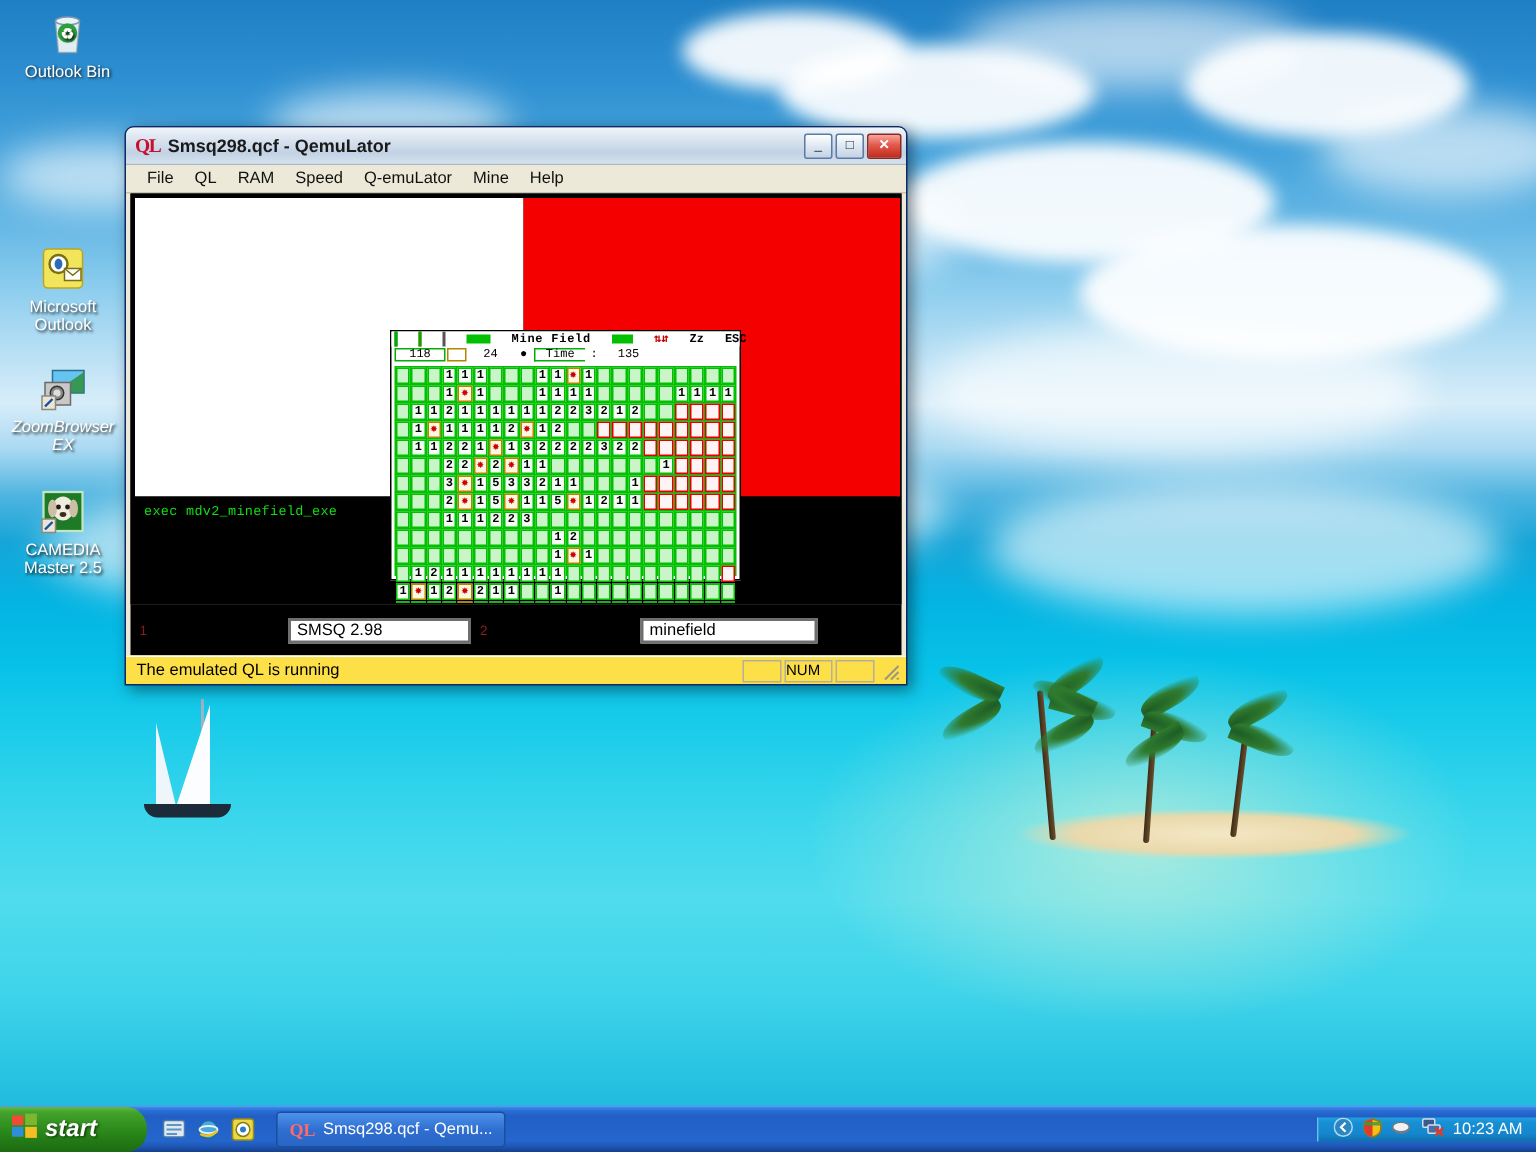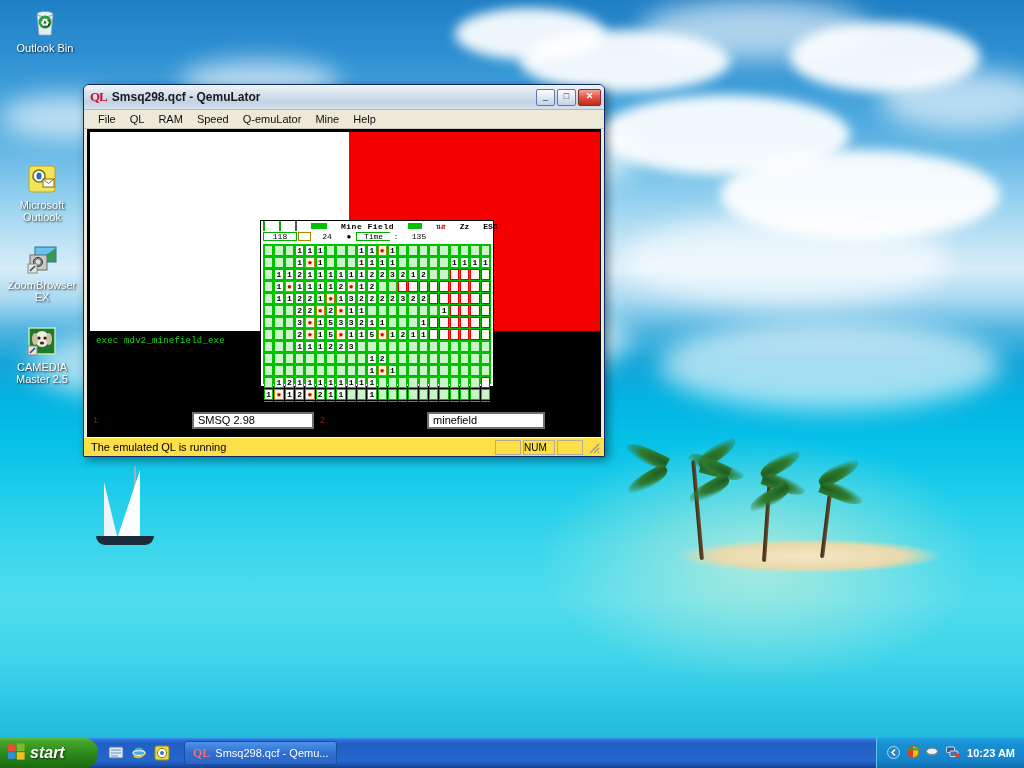--- a/index.html
+++ b/index.html
@@ -219,23 +219,23 @@
   #quicklaunch { display:flex; align-items:center; gap:7px; padding:0 10px; }
   .qlicon { width:16px; height:16px; border-radius:3px; display:block; }
   #tasks { flex:1; display:flex; align-items:center; padding-left:4px; }
   #task1 {
     height:22px; display:flex; align-items:center; gap:5px; padding:0 8px;
     background: linear-gradient(to bottom,#4d93ea,#2f6fd0 50%,#2866c6);
     border:1px solid #1a4f9e; border-radius:3px; color:#fff; font-size:11px;
     max-width:172px; white-space:nowrap; overflow:hidden;
   }
   #tray {
-    height:30px; display:flex; align-items:center; gap:6px; padding:0 9px 0 10px;
+    height:16px; display:flex; align-items:center; gap:6px; padding:0 9px 0 10px;
     background: linear-gradient(to bottom,#22a0e0 0%,#1790d4 20%,#1585cc 70%,#0f6fae 100%);
-    border-left:1px solid #60c0ef; color:#fff; font-size:11px;font-weight:bold;
+    border-left:1px solid #60c0ef; color:#fff; font-size:11px;
   }
 </style>
 </head>
 <body>
 
 <div id="desktop">
 
   <div class="cloud" style="left:455px;top:8px;width:150px;height:52px;"></div>
   <div class="cloud" style="left:520px;top:30px;width:210px;height:62px;"></div>
   <div class="cloud soft" style="left:640px;top:0px;width:230px;height:60px;"></div>
@@ -293,21 +293,21 @@
         <rect x="3" y="3" width="26" height="26" rx="3" fill="#f2e55c" stroke="#b9a61f"></rect>
         <circle cx="13" cy="13" r="6" fill="#fff" stroke="#7a6f12" stroke-width="1.6"></circle>
         <ellipse cx="13" cy="13" rx="2.6" ry="3.6" fill="#2b6bb5"></ellipse>
         <rect x="17" y="16" width="11" height="8" fill="#fff" stroke="#7a6f12"></rect>
         <path d="M17 16 L22.5 20.5 L28 16" fill="none" stroke="#7a6f12"></path>
       </svg>
     </span>
     <span class="lbl">Microsoft Outlook</span>
   </div>
 
-  <div class="dicon" style="left:3px;top:243px;">
+  <div class="dicon" style="left:3px;top:243px;font-style:italic;">
     <span class="glyph">
       <svg width="32" height="32" viewBox="0 0 32 32">
         <rect x="9" y="4" width="21" height="15" fill="#67c3ef" stroke="#2a6f91"></rect>
         <path d="M9 19 L30 19 L30 5 L17 14 Z" fill="#2f8f3b" opacity="0.85"></path>
         <rect x="4" y="12" width="17" height="15" fill="#c8c8c8" stroke="#6a6a6a"></rect>
         <circle cx="12" cy="19" r="4.5" fill="#888" stroke="#333"></circle>
         <circle cx="12" cy="19" r="2.4" fill="#dedede"></circle>
         <rect x="2" y="21" width="9" height="9" fill="#e9e6d8" stroke="#8d8a7c"></rect>
         <path d="M4 28 L9 23" stroke="#17509c" stroke-width="1.6" fill="none"></path>
       </svg>

